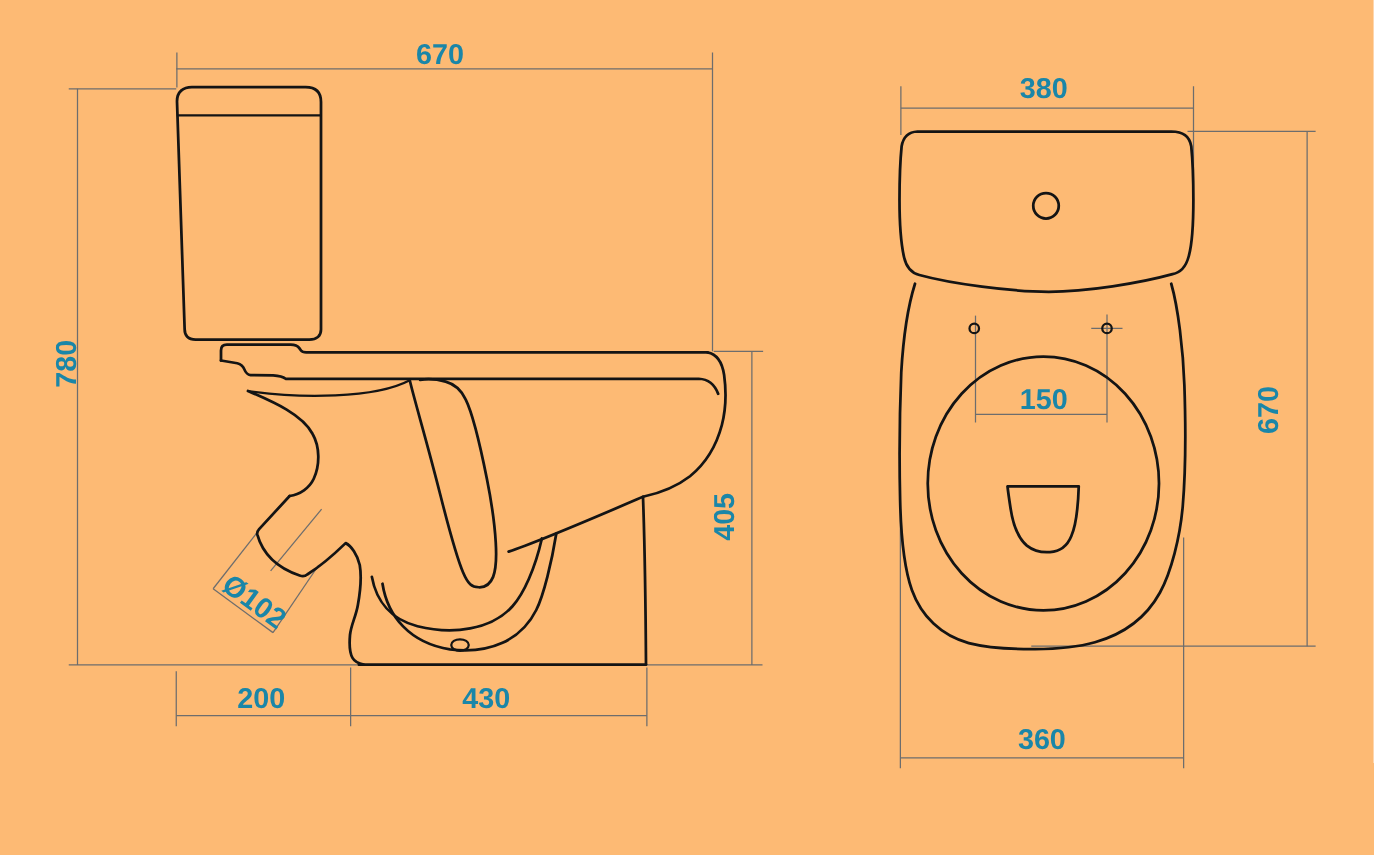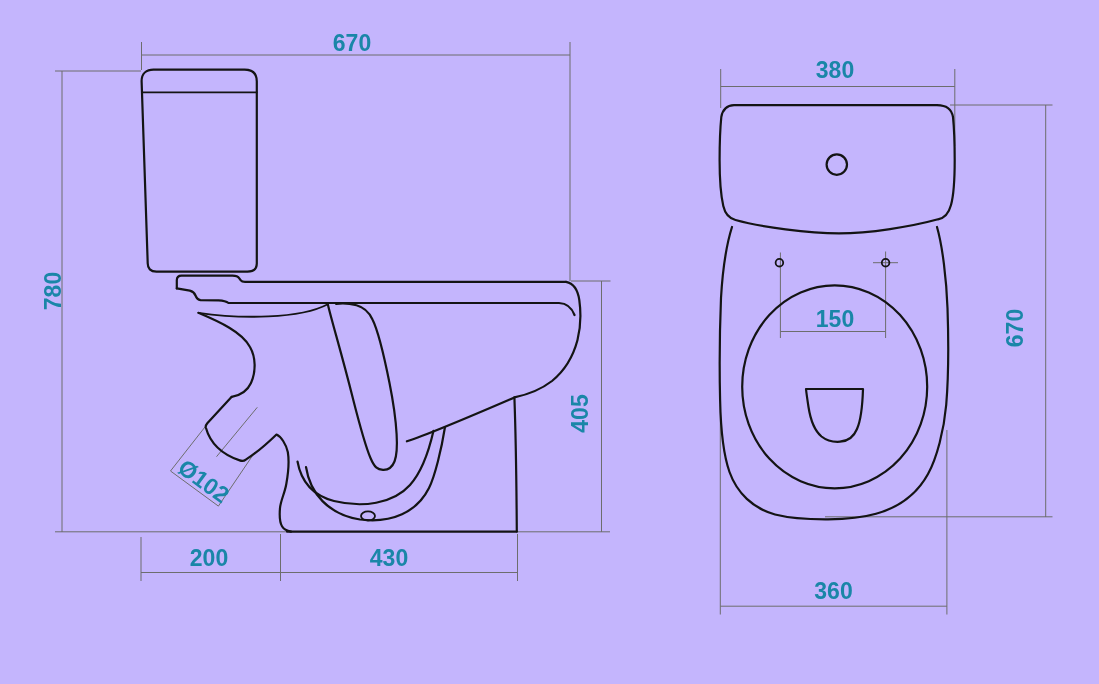--- a/index.html
+++ b/index.html
@@ -1,16 +1,16 @@
 <!DOCTYPE html>
 <html><head>
 <meta charset="utf-8">
 <style>
   html,body{margin:0;padding:0;background:#ffffff;}
-  .wrap{width:1099px;height:684px;position:relative;overflow:hidden;background:#c4b5fd;}
+  .wrap{width:1099px;height:684px;position:relative;overflow:hidden;background:#fdba74;}
   text{font-family:"Liberation Sans",sans-serif;font-weight:bold;fill:#1a86a8;}
 </style>
 </head>
 <body>
 <div class="wrap">
 <svg width="1099" height="684" viewBox="0 0 1099 684" xmlns="http://www.w3.org/2000/svg">
 
 <g stroke="#6d6d6d" stroke-width="1" fill="none">
 
   <line x1="141" y1="55" x2="570" y2="55"></line>

